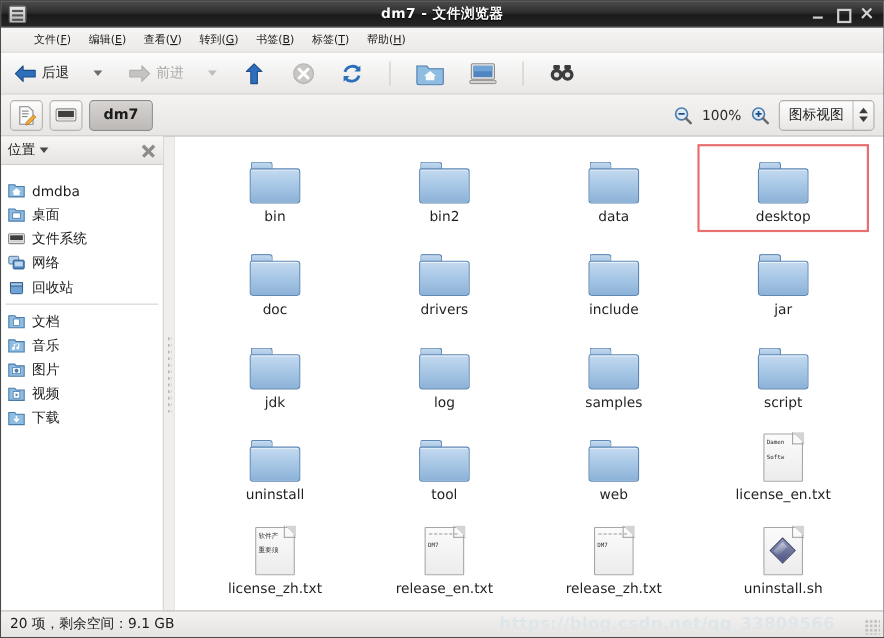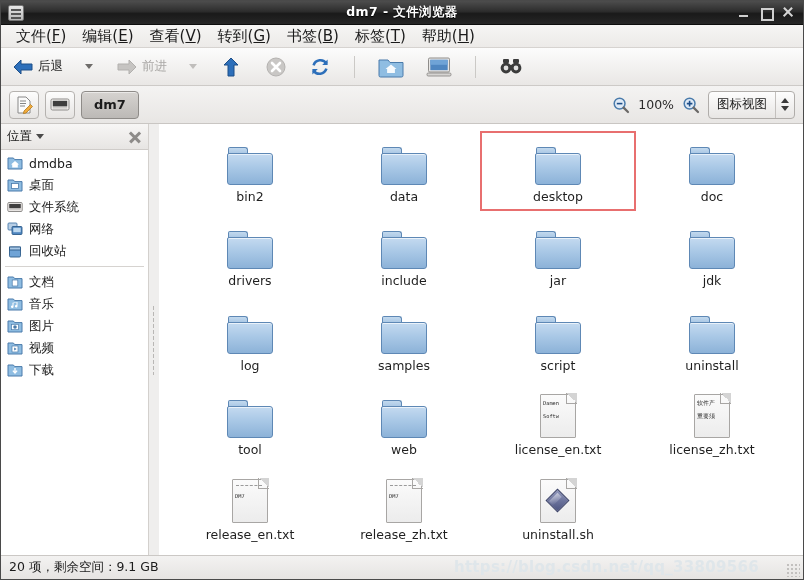--- a/index.html
+++ b/index.html
@@ -67,22 +67,22 @@
   }
   .wb-close::before { transform: rotate(45deg); }
   .wb-close::after  { transform: rotate(-45deg); }
 
   
   .menubar {
     height: 23px; flex: 0 0 23px;
     background: linear-gradient(to bottom, #f6f5f4, #eceae8);
     border-bottom: 1px solid #d6d3d0;
     display: flex; align-items: center;
-    padding-left: 7px;
-    font-size: 15px; color: #1a1a1a;
+    padding-left: 22px;
+    font-size: 10px; color: #1a1a1a;
   }
   .menu-item {
     padding: 2px 8px; cursor: default; white-space: nowrap;
   }
   .mn { text-decoration: underline; }
 
   
   .toolbar {
     height: 38px; flex: 0 0 38px;
     background: linear-gradient(to bottom, #fcfcfc, #e9e7e5);
@@ -174,21 +174,21 @@
   }
   .sb-close {
     margin-left: auto; width: 14px; height: 14px; position: relative; cursor: pointer;
   }
   .sb-close::before, .sb-close::after {
     content: ""; position: absolute; left: 0; top: 6px;
     width: 14px; height: 2.6px; background: #8d8b89;
   }
   .sb-close::before { transform: rotate(45deg); }
   .sb-close::after  { transform: rotate(-45deg); }
-  .sb-list { flex: 1 1 auto; padding-top: 2px; overflow: hidden; }
+  .sb-list { flex: 1 1 auto; padding-top: 12px; overflow: hidden; }
   .sb-item {
     height: 22px; display: flex; align-items: center; gap: 6px;
     padding-left: 6px; font-size: 12.5px; color: #1a1a1a; cursor: pointer;
   }
   .sb-sep { height: 1px; background: #d6d3d0; margin: 4px 4px; }
 
   .splitter {
     width: 10px; flex: 0 0 10px;
     background: #efeeed;
     display: flex; align-items: center; justify-content: center;
@@ -565,20 +565,29 @@
 
     <div class="content">
       <div class="grid" id="file-grid">
           <div class="cell">
             <div class="icon-wrap">
               <div class="ico-folder">
                 <div class="tab"></div>
                 <div class="bodyf"></div>
               </div>
             </div>
+            <div class="label">bin</div>
+          </div>
+          <div class="cell">
+            <div class="icon-wrap">
+              <div class="ico-folder">
+                <div class="tab"></div>
+                <div class="bodyf"></div>
+              </div>
+            </div>
             <div class="label">bin2</div>
           </div>
           <div class="cell">
             <div class="icon-wrap">
               <div class="ico-folder">
                 <div class="tab"></div>
                 <div class="bodyf"></div>
               </div>
             </div>
             <div class="label">data</div>

